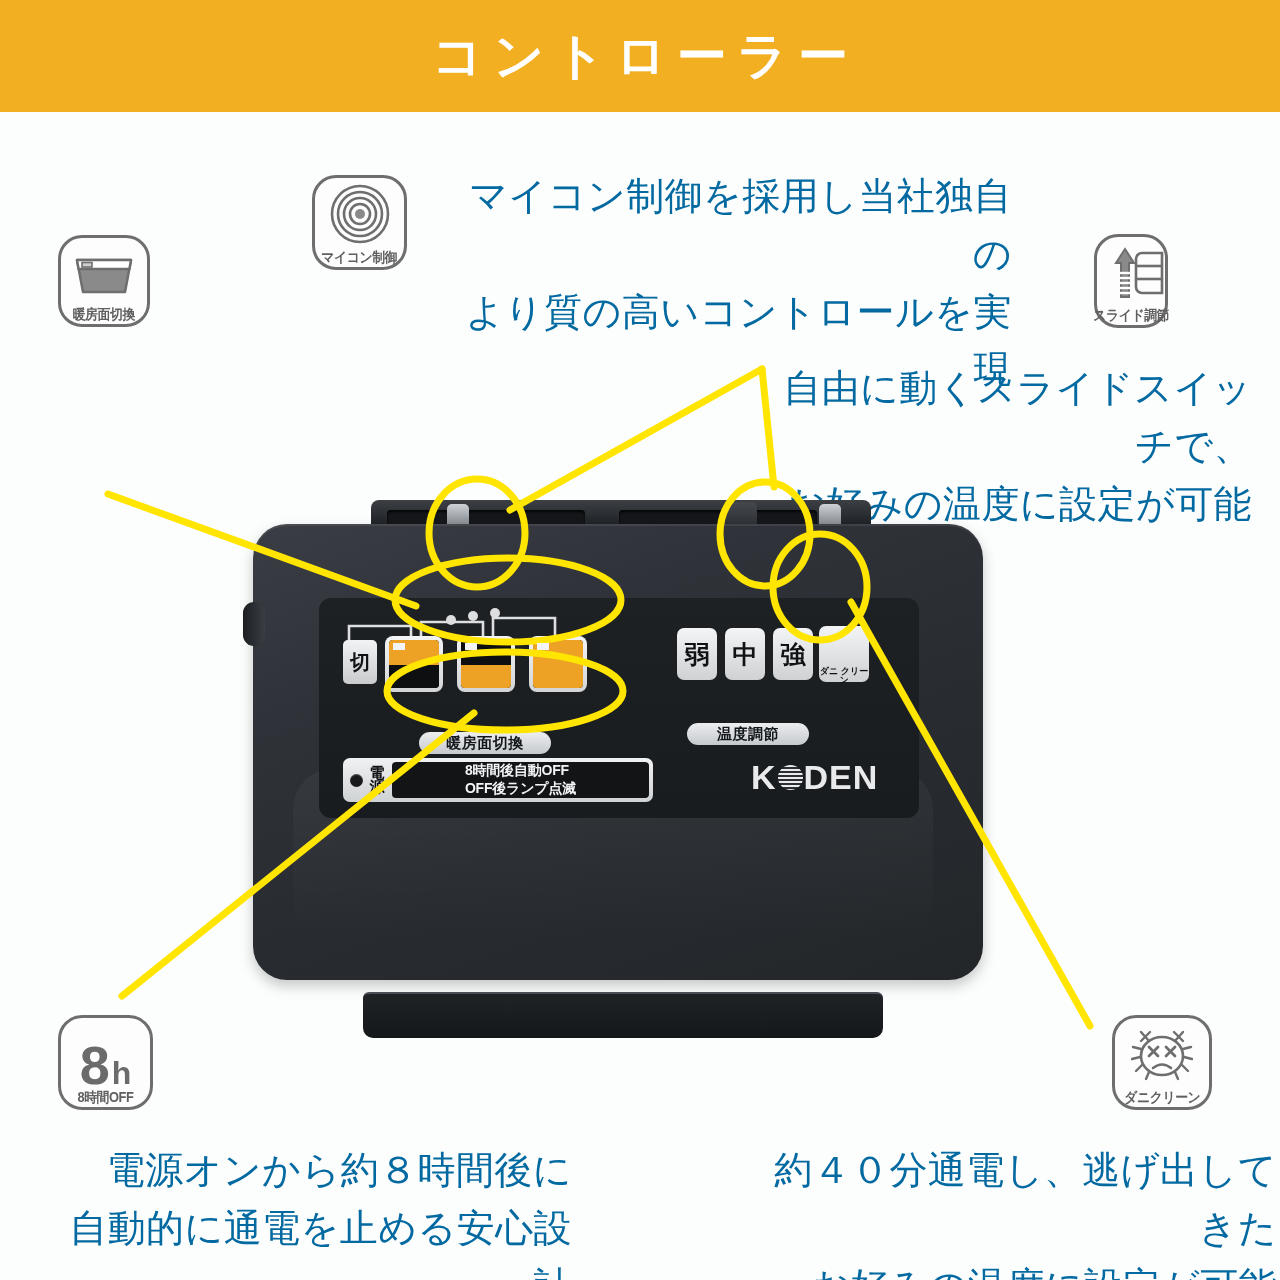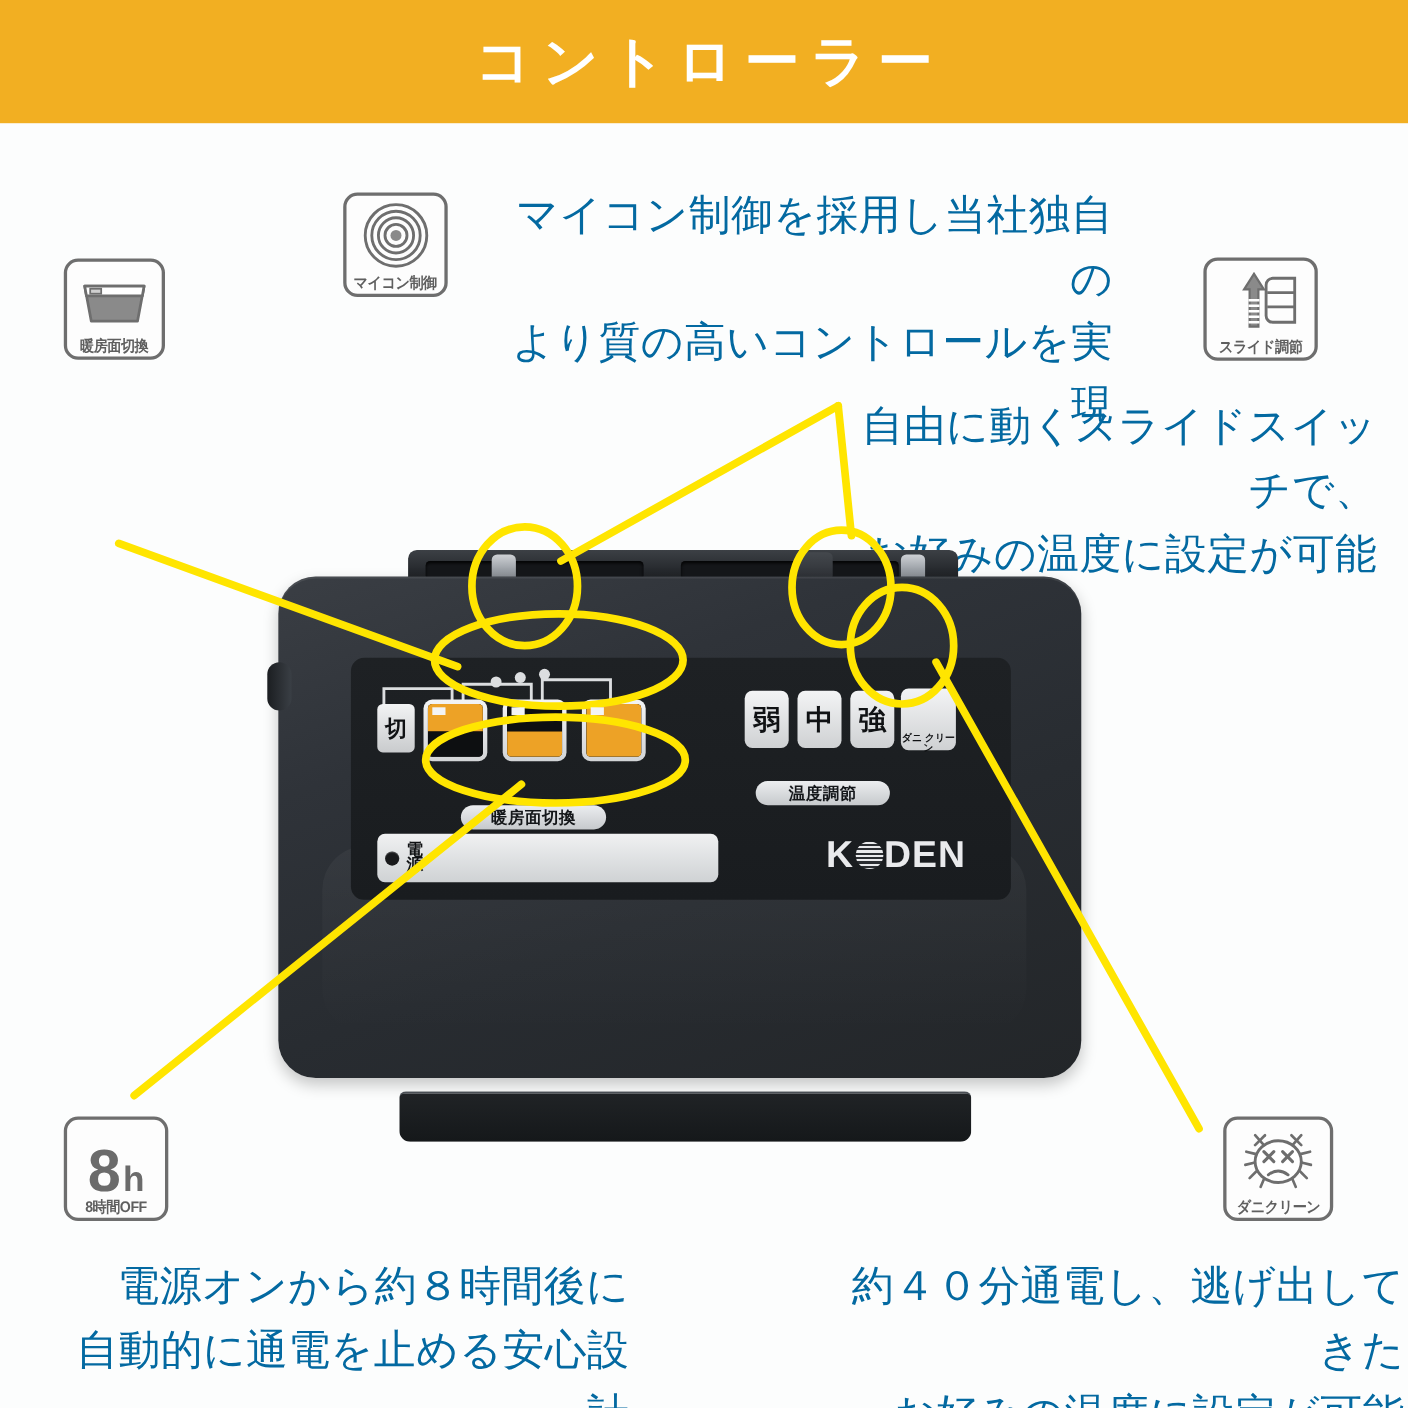--- a/index.html
+++ b/index.html
@@ -45,21 +45,21 @@
     top: 0;
     width: 1280px;
     height: 1280px;
   }
 
   
   .badge {
     position: absolute;
     box-sizing: border-box;
     border: 3px solid #6e6e6e;
-    border-radius: 13px;
+    border-radius: 24px;
     background: #fdfdfd;
     display: flex;
     flex-direction: column;
     align-items: center;
     justify-content: flex-end;
     padding-bottom: 3px;
   }
   .badge-label {
     color: #5f5f5f;
     font-size: 14px;
@@ -72,21 +72,21 @@
   .badge-art {
     flex: 1 1 auto;
     width: 100%;
     display: flex;
     align-items: center;
     justify-content: center;
   }
 
   #badge-heating-surface { left: 58px;  top: 235px; width: 92px;  height: 92px; }
   #badge-microcomputer   { left: 312px; top: 175px; width: 95px;  height: 95px; }
-  #badge-slide-adjust    { left: 1094px;top: 234px; width: 104px;  height: 94px; }
+  #badge-slide-adjust    { left: 1094px;top: 234px; width: 74px;  height: 94px; }
   #badge-8h-off          { left: 58px;  top: 1015px;width: 95px;  height: 95px; }
   #badge-dani-clean      { left: 1112px;top: 1015px;width: 100px;  height: 95px; }
 
   #badge-8h-off .badge-art { align-items: flex-end; }
 
   .eight-h {
     display: flex;
     align-items: baseline;
     color: #6b6b6b;
     line-height: 0.9;
@@ -274,21 +274,21 @@
   .pill {
     position: absolute;
     background: linear-gradient(180deg,#eceef0,#c6c9cc);
     border-radius: 11px;
     height: 22px;
     display: flex; align-items: center; justify-content: center;
     color: #14171a; font-size: 15px; font-weight: 700;
     letter-spacing: 0.5px;
   }
   #label-heating-switch { left: 100px; top: 134px; width: 132px; }
-  #label-temp-adjust    { left: 368px; top: 112px; width: 122px; }
+  #label-temp-adjust    { left: 368px; top: 125px; width: 122px; }
 
   
   .temp-btn {
     position: absolute;
     top: 30px;
     width: 40px;
     height: 52px;
     background: linear-gradient(180deg,#f3f4f5,#cfd1d3);
     border-radius: 7px;
     display: flex; align-items: center; justify-content: center;
@@ -564,20 +564,22 @@
           </svg>
           <div class="dani-text">ダニ
 クリーン</div>
         </div>
 
         <div class="pill" id="label-temp-adjust">温度調節</div>
 
         <div class="power-row">
           <div class="power-led"></div>
           <div class="power-label">電源</div>
+          <div class="power-note">8時間後自動OFF
+OFF後ランプ点滅</div>
         </div>
 
         <div class="logo">
           <span>K</span>
           <span class="logo-o"></span>
           <span>DEN</span>
         </div>
       </div>
 
       <div class="device-foot"></div>

